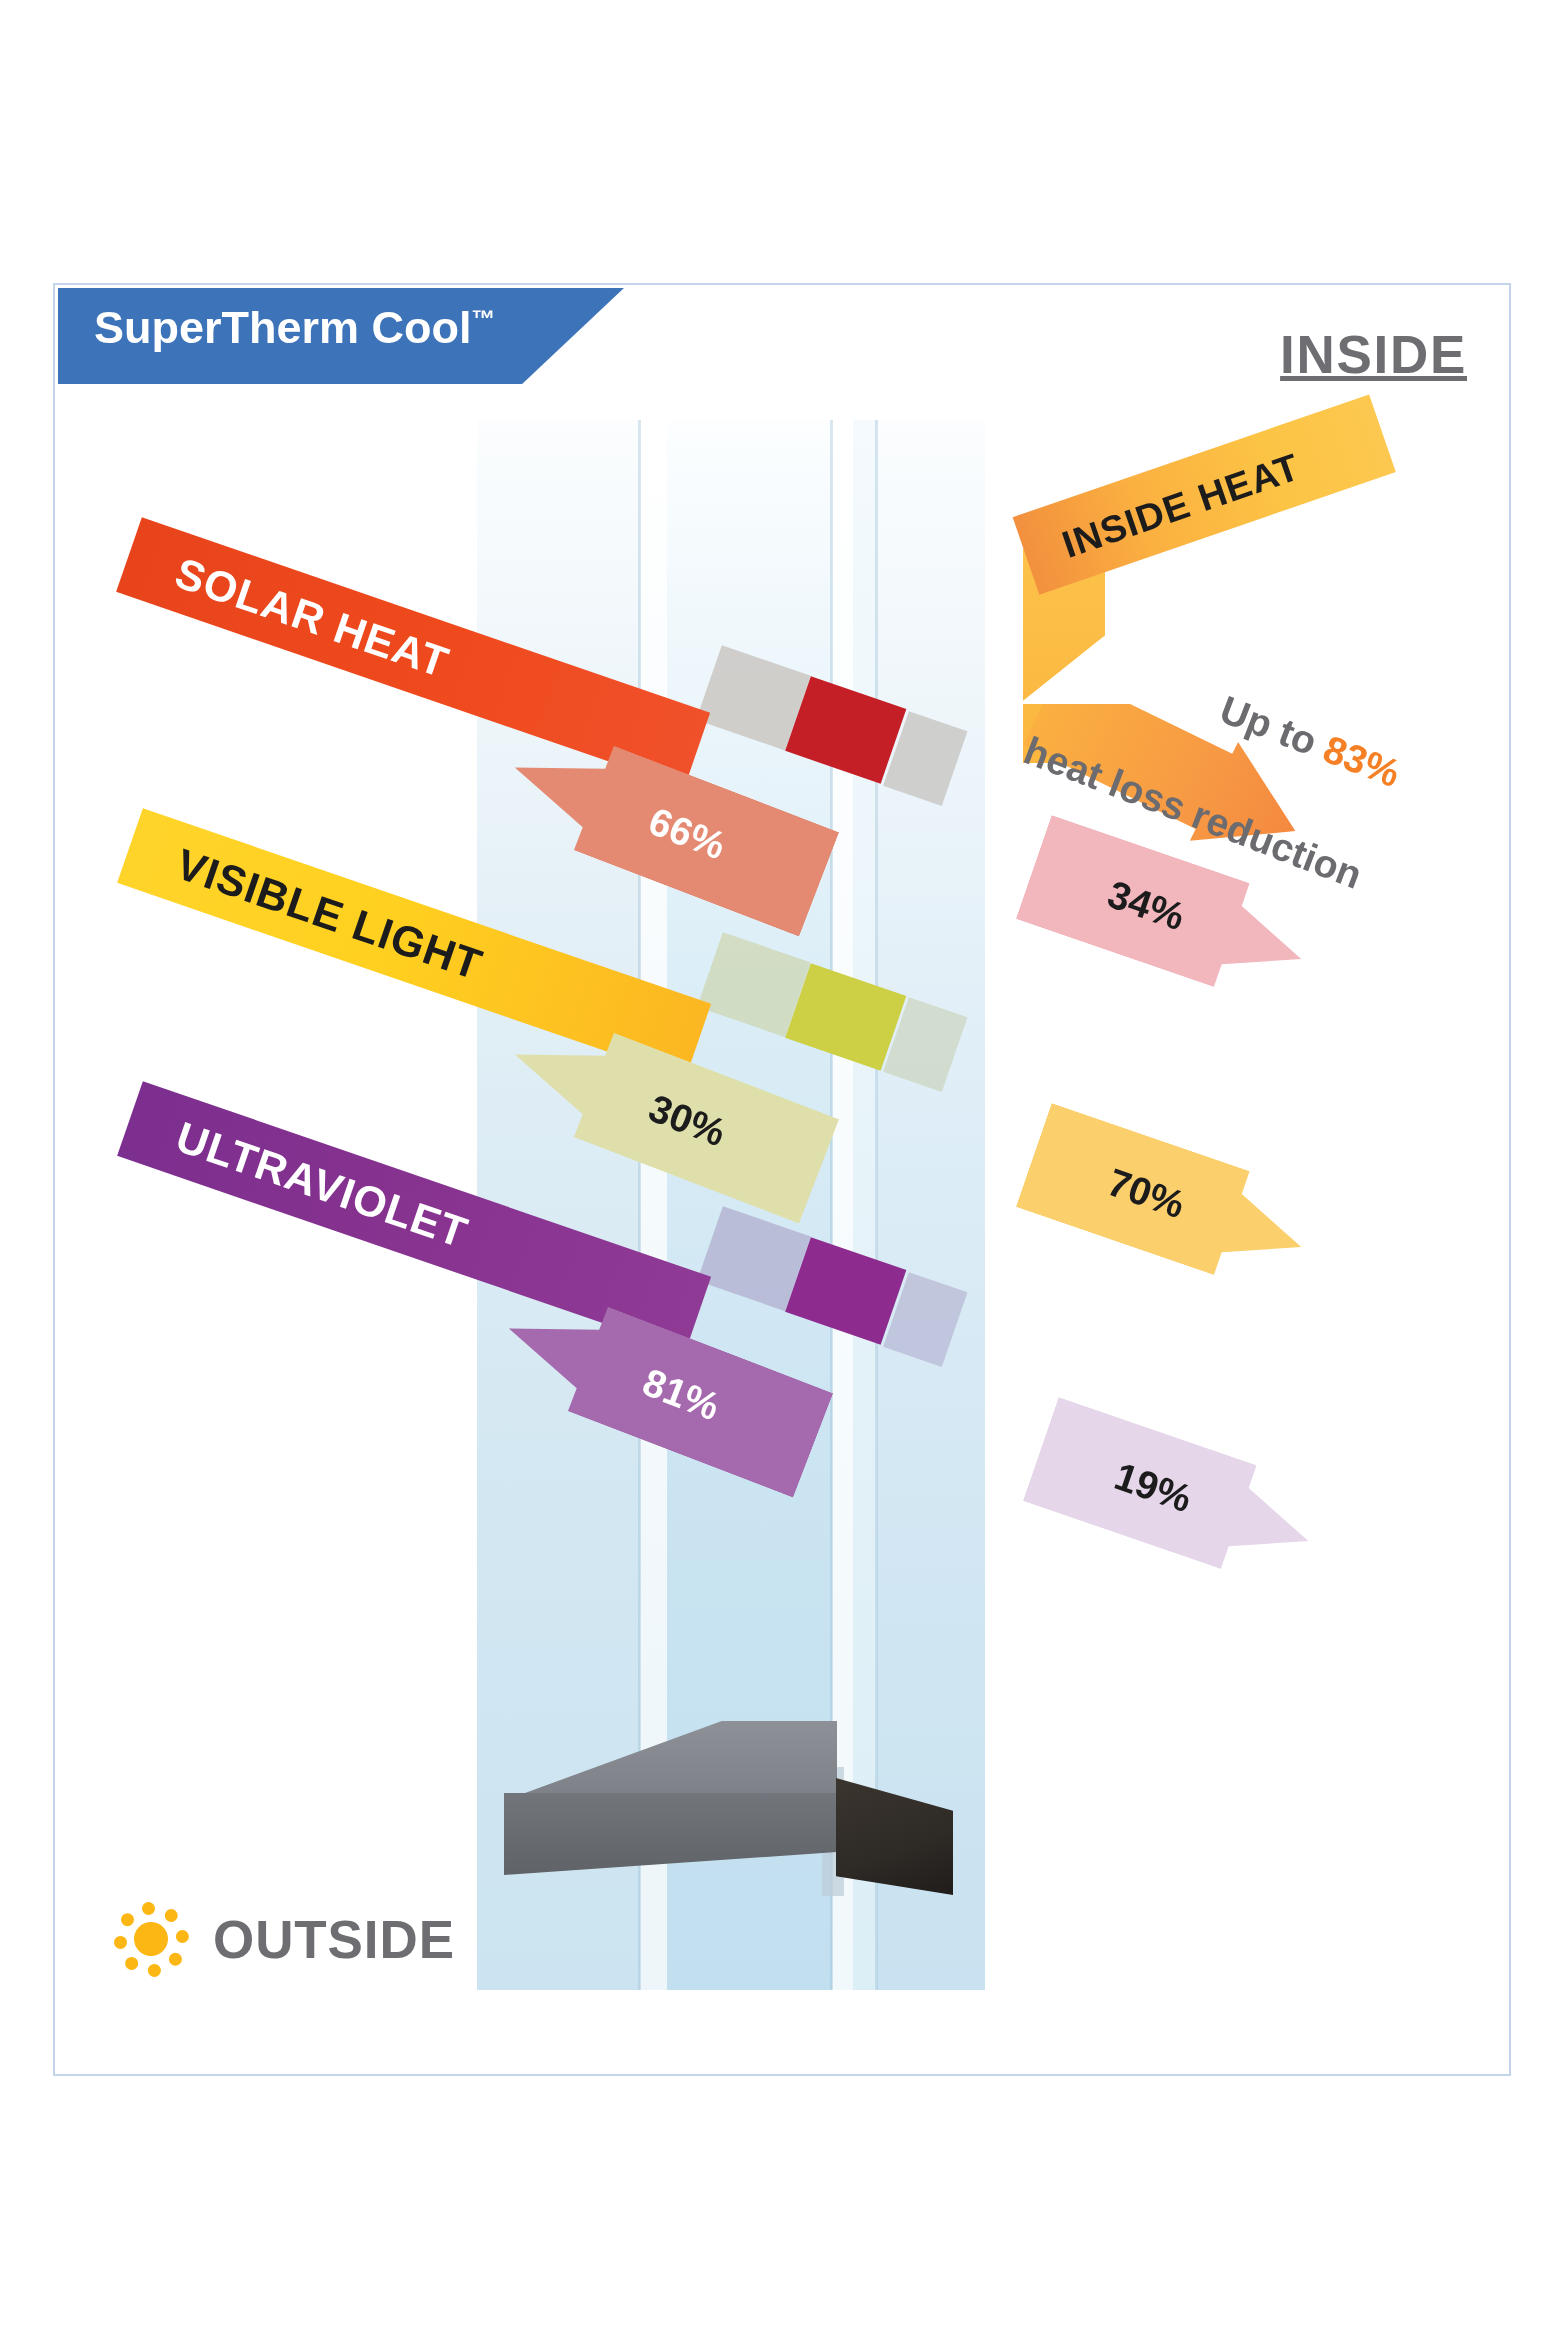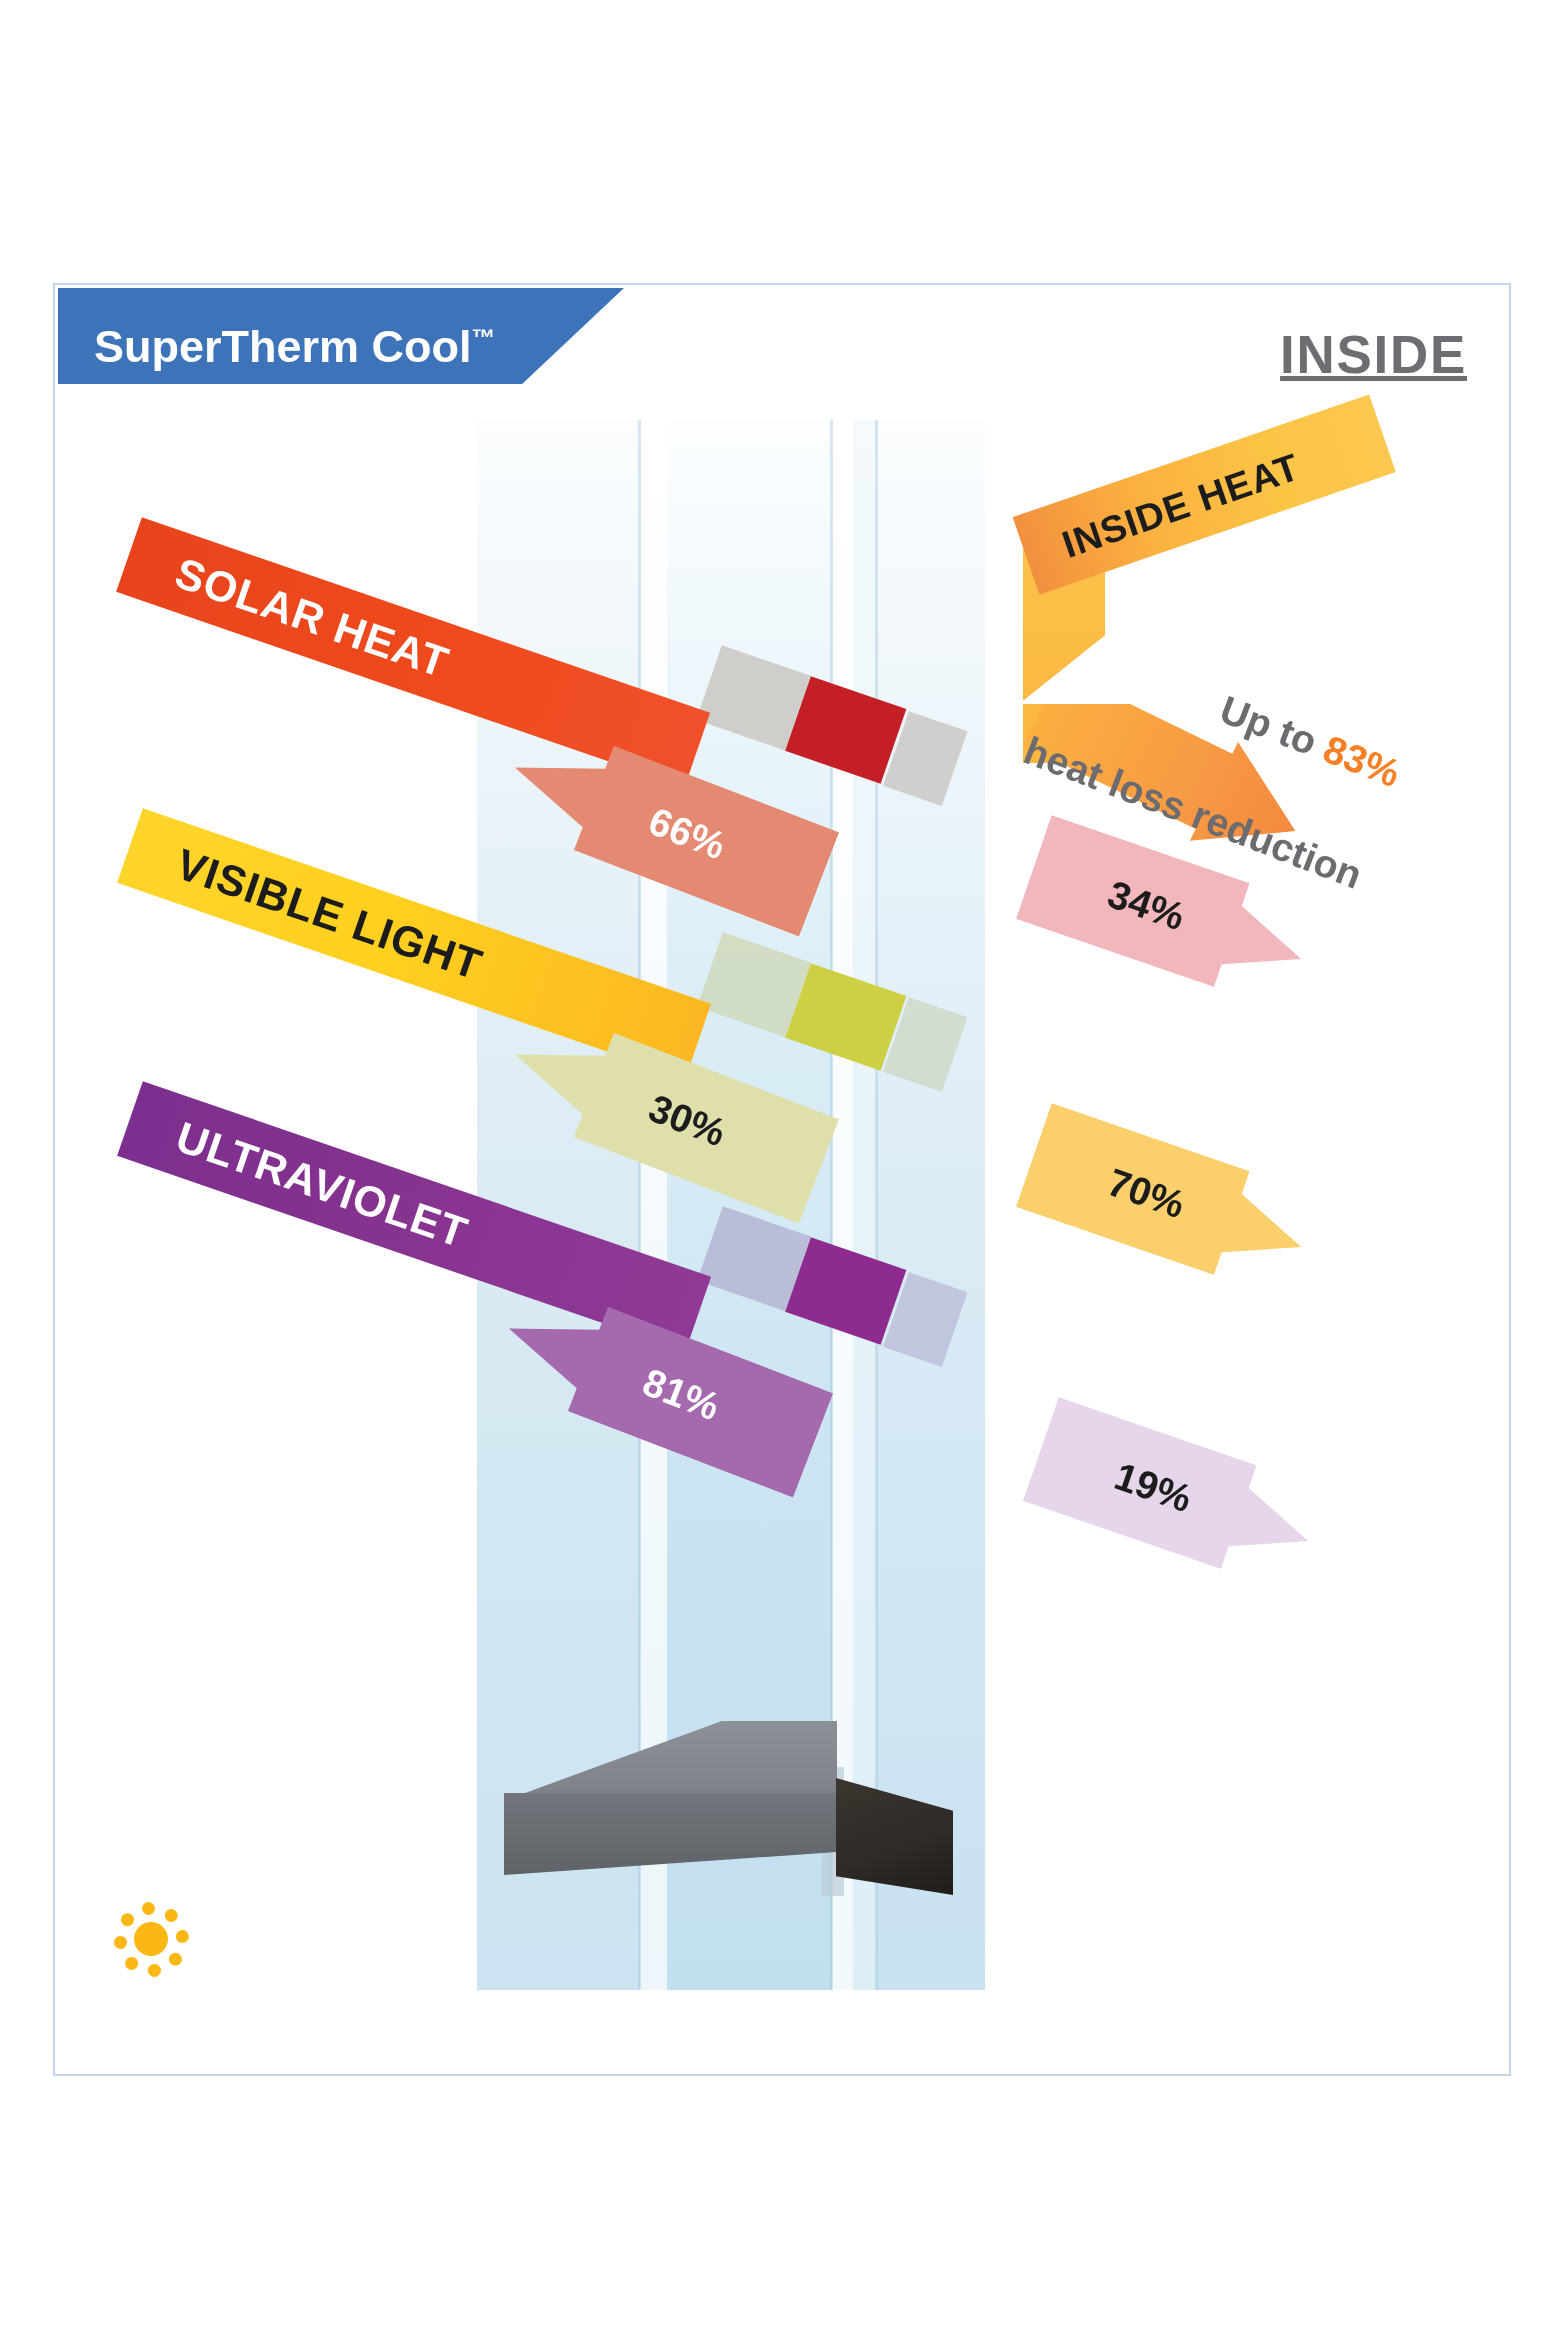--- a/index.html
+++ b/index.html
@@ -23,21 +23,21 @@
     position:absolute;left:58px;top:288px;
     height:96px;width:566px;
     background:#3d73b8;
     -webkit-clip-path:polygon(0 0, 100% 0, 82% 100%, 0 100%);
             clip-path:polygon(0 0, 100% 0, 82% 100%, 0 100%);
     z-index:40;
   }
   #banner-label{
     position:absolute;left:94px;top:302px;
     color:#ffffff;font-size:45px;font-weight:bold;letter-spacing:0px;
-    z-index:41;white-space:nowrap;margin-top:19px;
+    z-index:41;white-space:nowrap;
   }
   #banner-label .tm{font-size:24px;vertical-align:super;font-weight:bold;}
 
   
   #inside-label{
     position:absolute;right:94px;top:324px;
     color:#6e6e72;font-size:53px;font-weight:bold;letter-spacing:1.7px;
     z-index:30;
     text-decoration:underline;
   }
@@ -310,16 +310,17 @@
       <div class="sun-core"></div>
       <div class="ray" style="transform:rotate(0deg);"></div>
       <div class="ray" style="transform:rotate(45deg);"></div>
       <div class="ray" style="transform:rotate(90deg);"></div>
       <div class="ray" style="transform:rotate(135deg);"></div>
       <div class="ray" style="transform:rotate(180deg);"></div>
       <div class="ray" style="transform:rotate(225deg);"></div>
       <div class="ray" style="transform:rotate(270deg);"></div>
       <div class="ray" style="transform:rotate(315deg);"></div>
     </div>
+    <div id="outside-label">OUTSIDE</div>
   </div>
 
 </div>
 
 
 </body></html>

